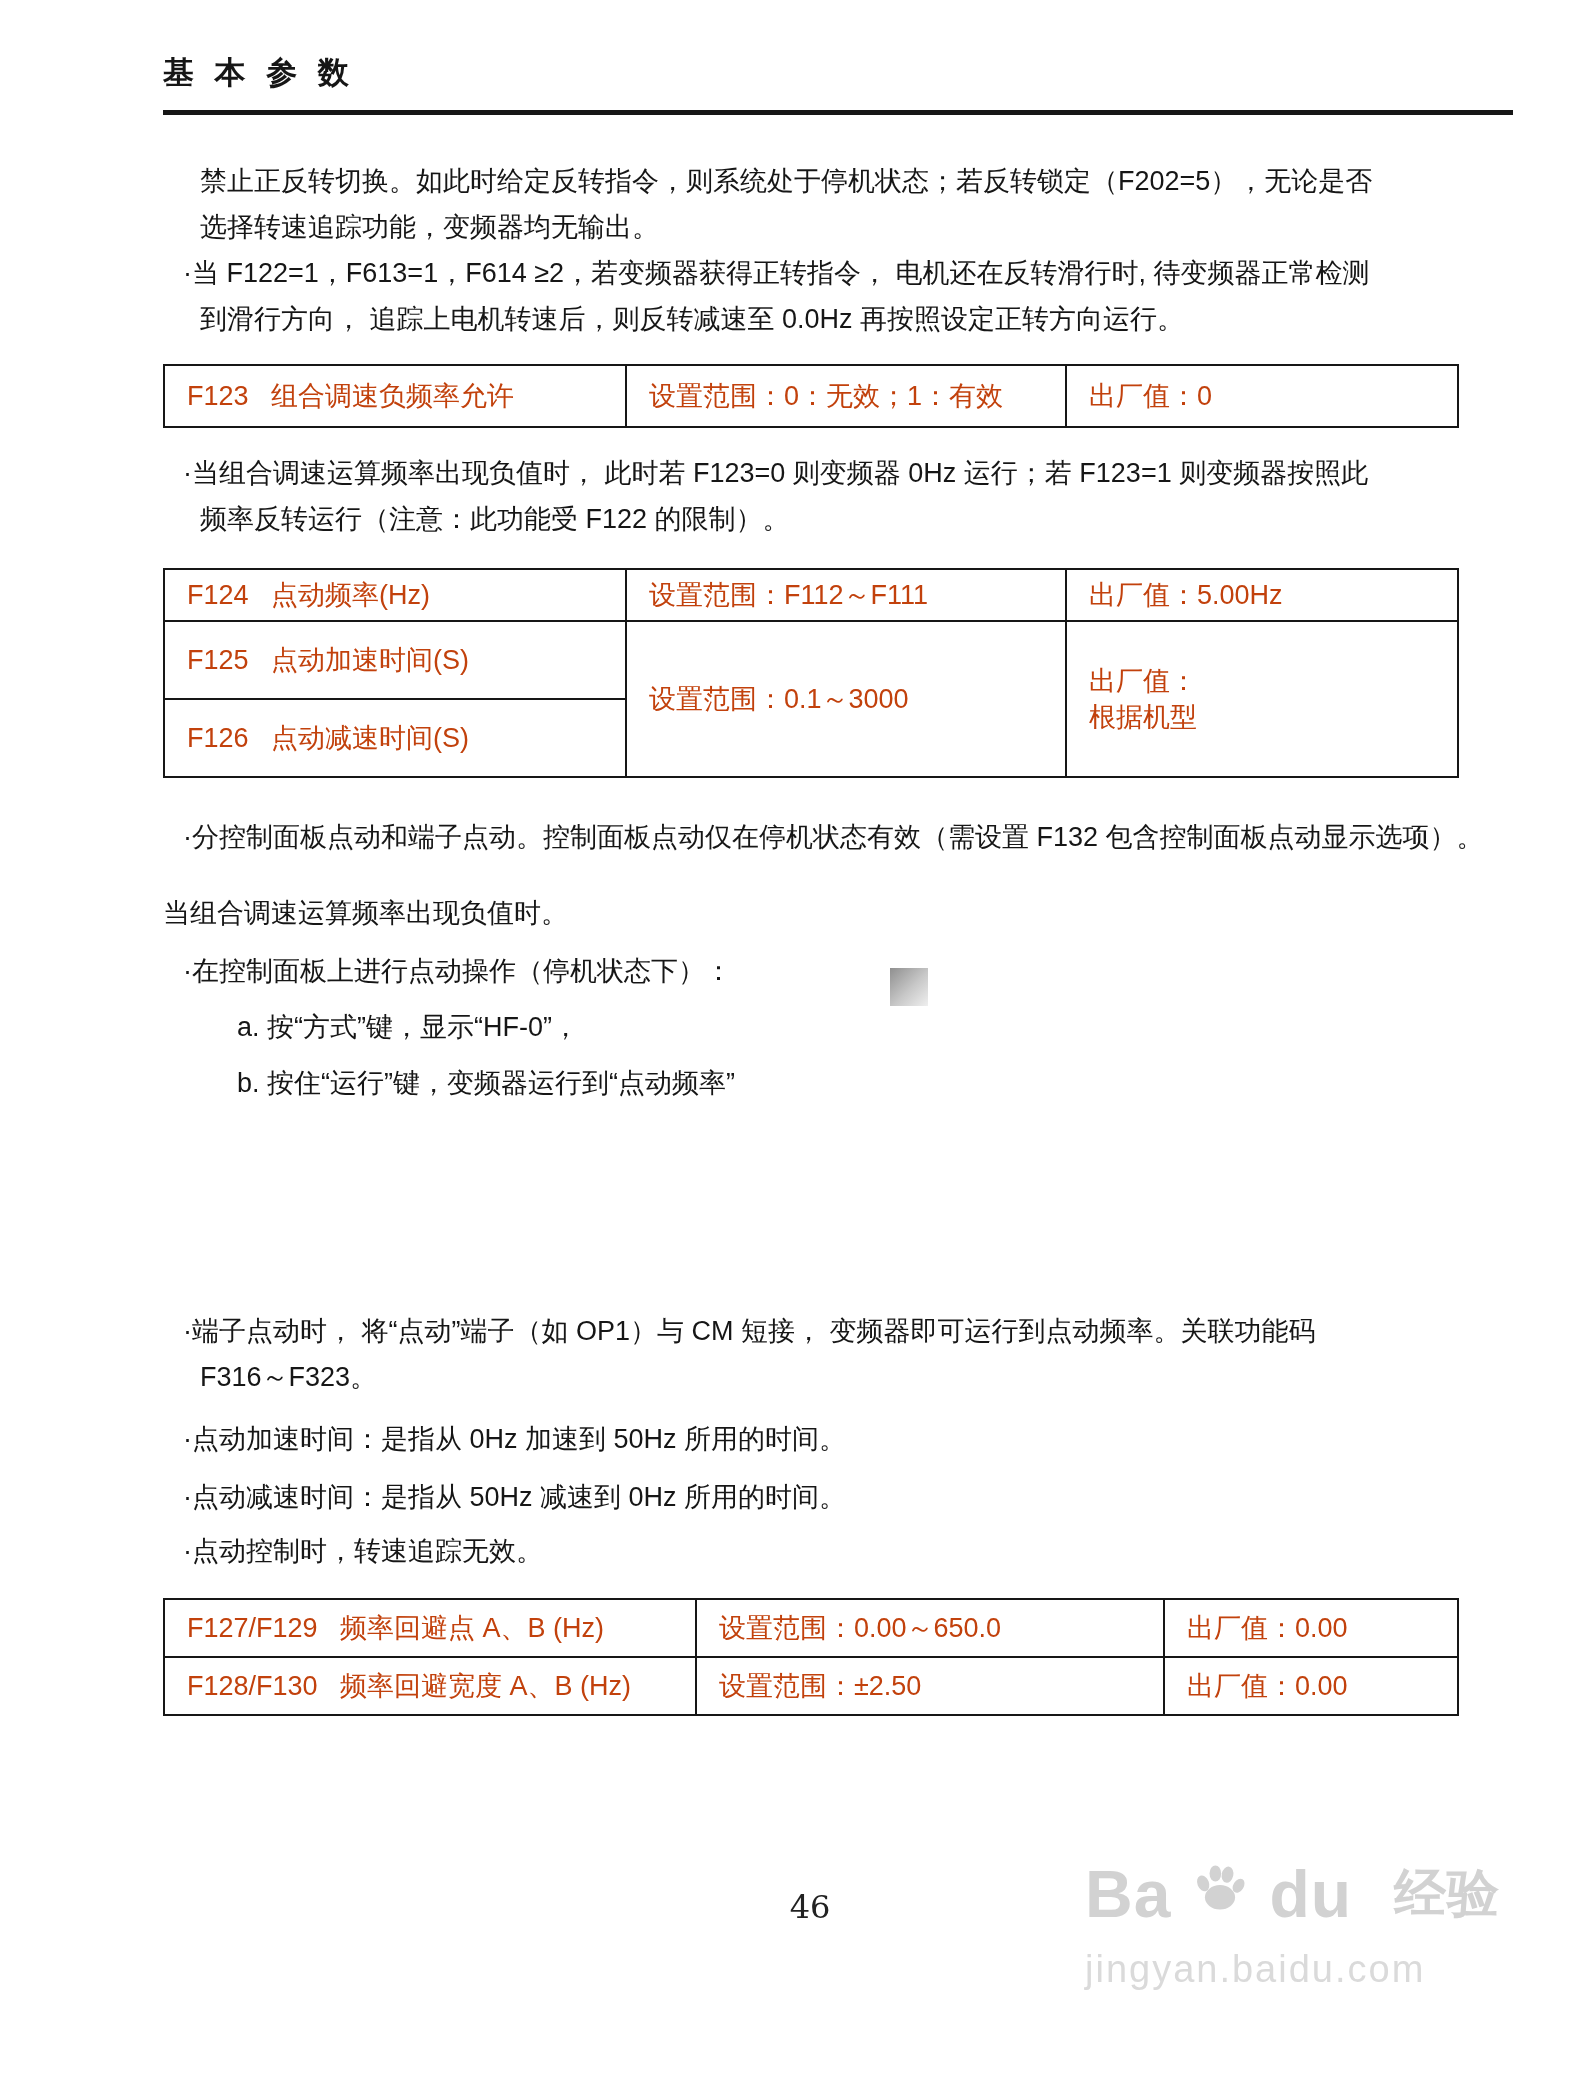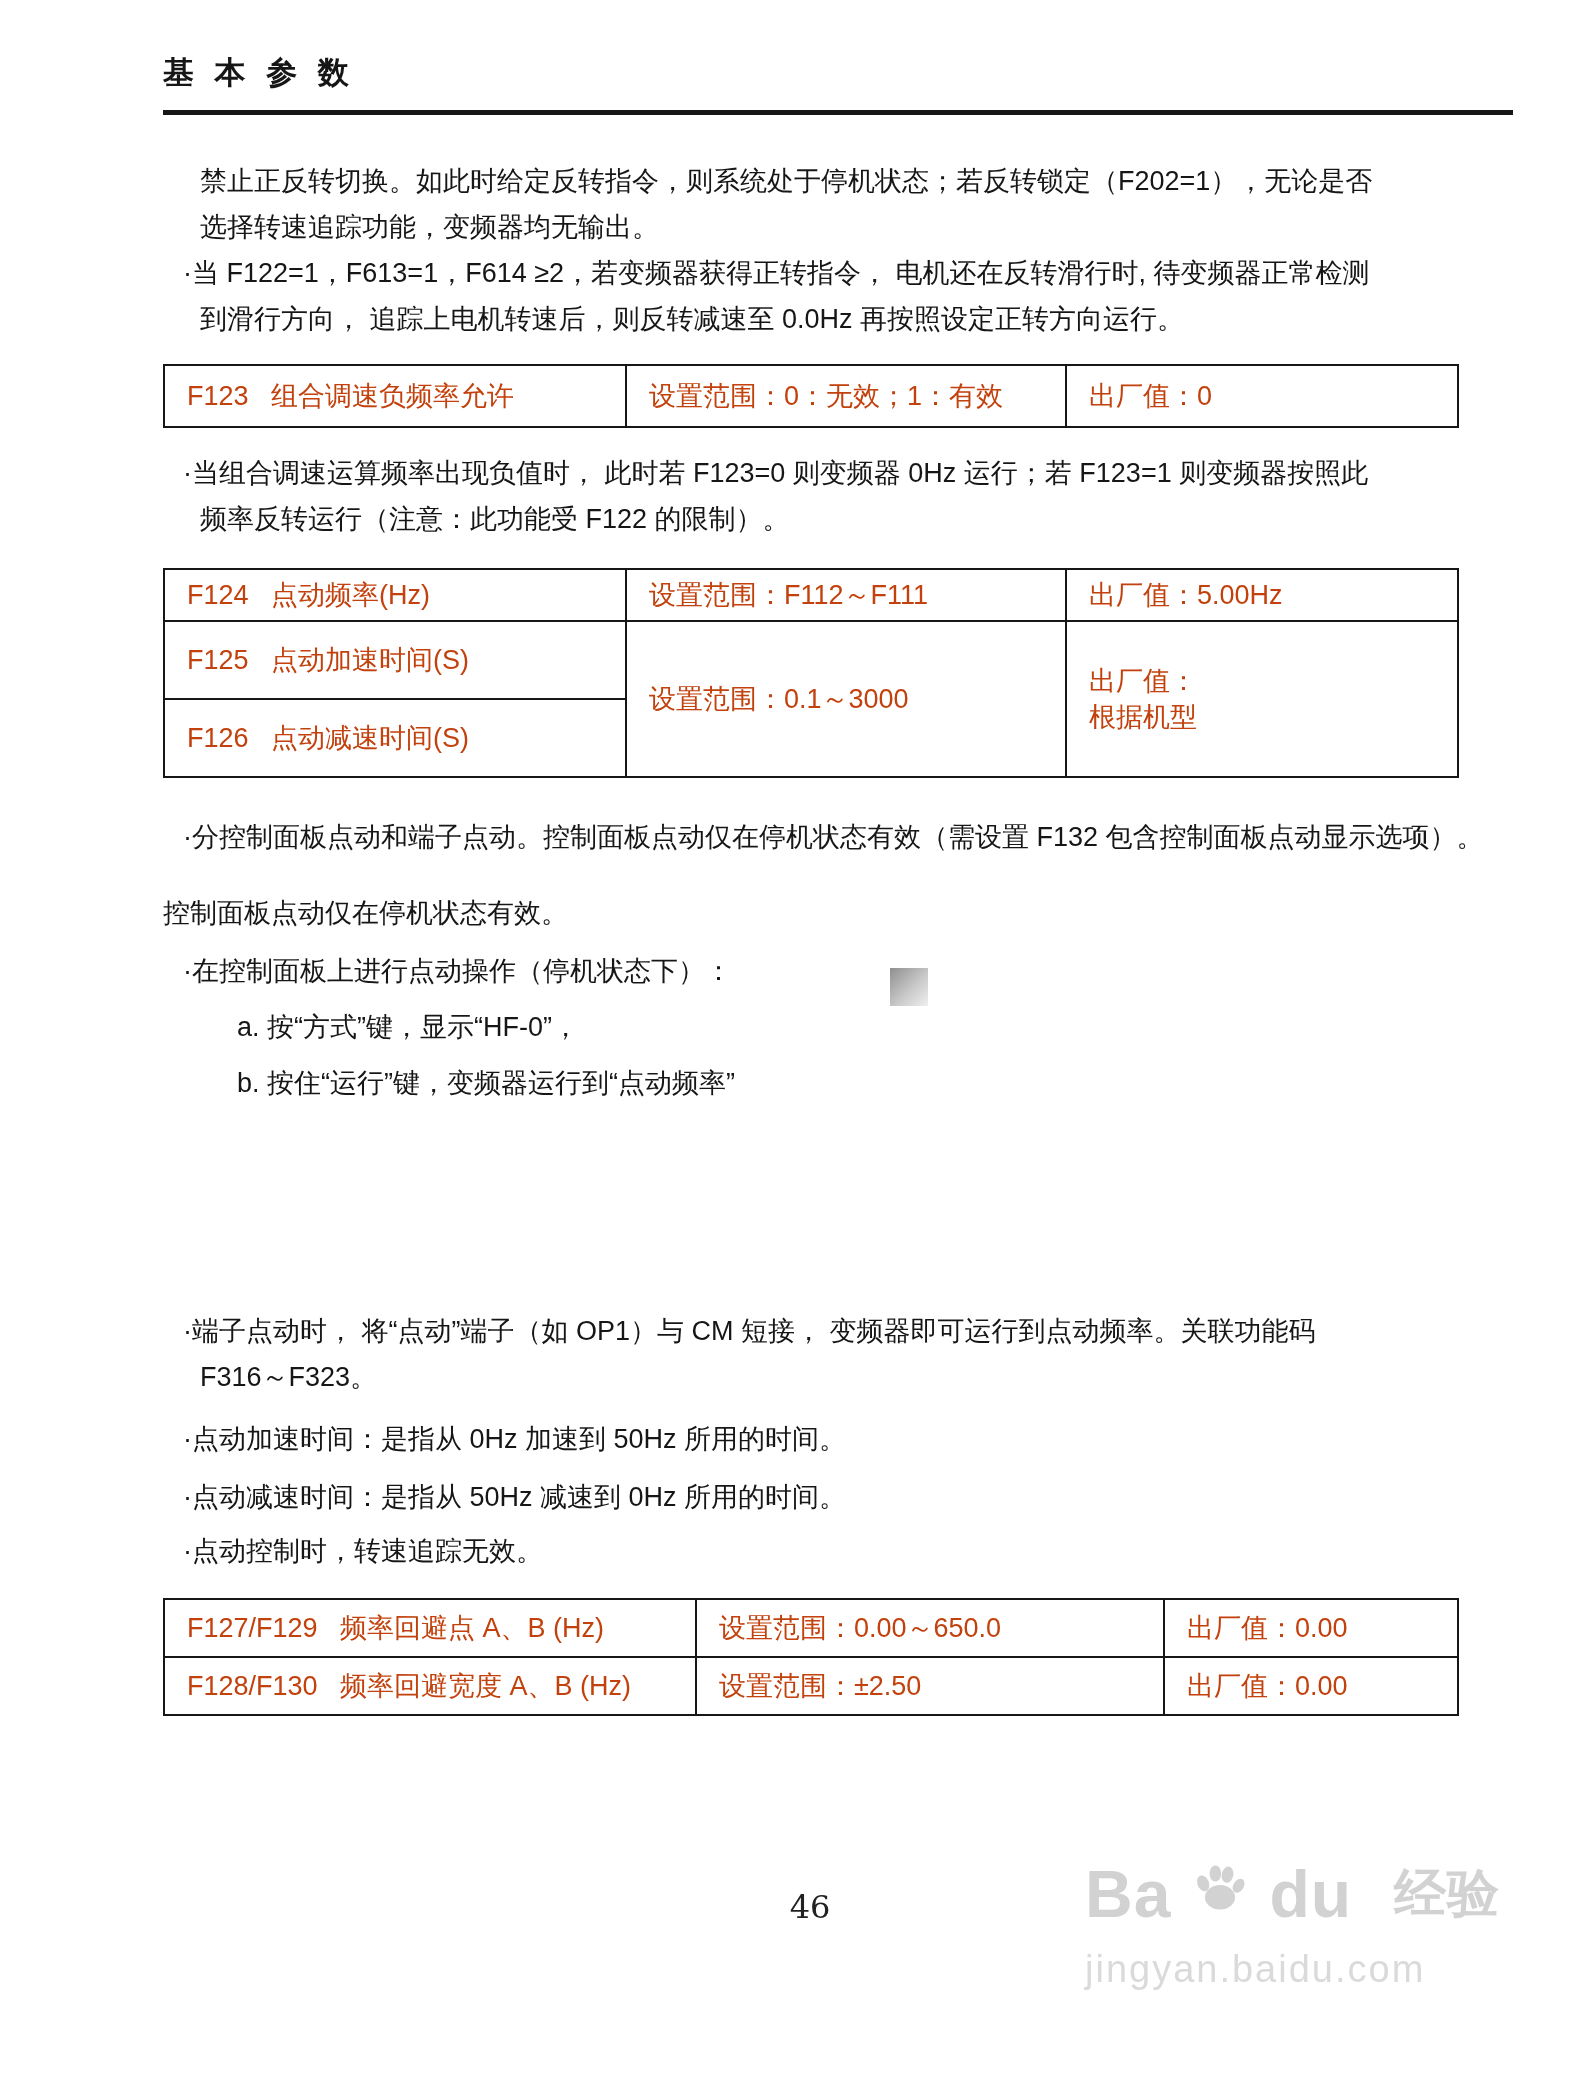--- a/index.html
+++ b/index.html
@@ -80,21 +80,21 @@
 </head>
 <body>
 
 <div class="page">
 
   <div class="header-title">基 本 参 数</div>
   <div class="header-rule"></div>
 
   <div class="content">
 
-    <p class="para indent" style="margin-top:36px">禁止正反转切换。如此时给定反转指令，则系统处于停机状态；若反转锁定（F202=1），无论是否
+    <p class="para indent" style="margin-top:36px">禁止正反转切换。如此时给定反转指令，则系统处于停机状态；若反转锁定（F202=5），无论是否
 选择转速追踪功能，变频器均无输出。</p>
 
     <p class="para hang">·当 F122=1，F613=1，F614 ≥2，若变频器获得正转指令， 电机还在反转滑行时, 待变频器正常检测
 到滑行方向， 追踪上电机转速后，则反转减速至 0.0Hz 再按照设定正转方向运行。</p>
 
     <table class="ptable" style="margin-top:22px">
       <colgroup>
           <col style="width:462px">
           <col style="width:440px">
           <col style="width:392px">
@@ -130,21 +130,21 @@
 根据机型</td>
       </tr>
       <tr class="row-h82">
         <td>F126   点动减速时间(S)</td>
       </tr>
     </tbody>
       </table>
 
     <p class="para hang" style="margin-top:36px">·分控制面板点动和端子点动。控制面板点动仅在停机状态有效（需设置 F132 包含控制面板点动显示选项）。</p>
 
-    <p class="para flush" style="margin-top:30px">控制面板点动仅在停机状态有效。</p>
+    <p class="para flush" style="margin-top:30px">当组合调速运算频率出现负值时。</p>
 
     <p class="para hang" style="margin-top:12px">·在控制面板上进行点动操作（停机状态下）：</p>
 
     <p class="para sub" style="margin-top:8px">a. 按“方式”键，显示“HF-0”，</p>
 
     <p class="para sub" style="margin-top:6px">b. 按住“运行”键，变频器运行到“点动频率”</p>
 
     <p class="para hang" style="margin-top:200px">·端子点动时， 将“点动”端子（如 OP1）与 CM 短接， 变频器即可运行到点动频率。关联功能码
 F316～F323。</p>
 

